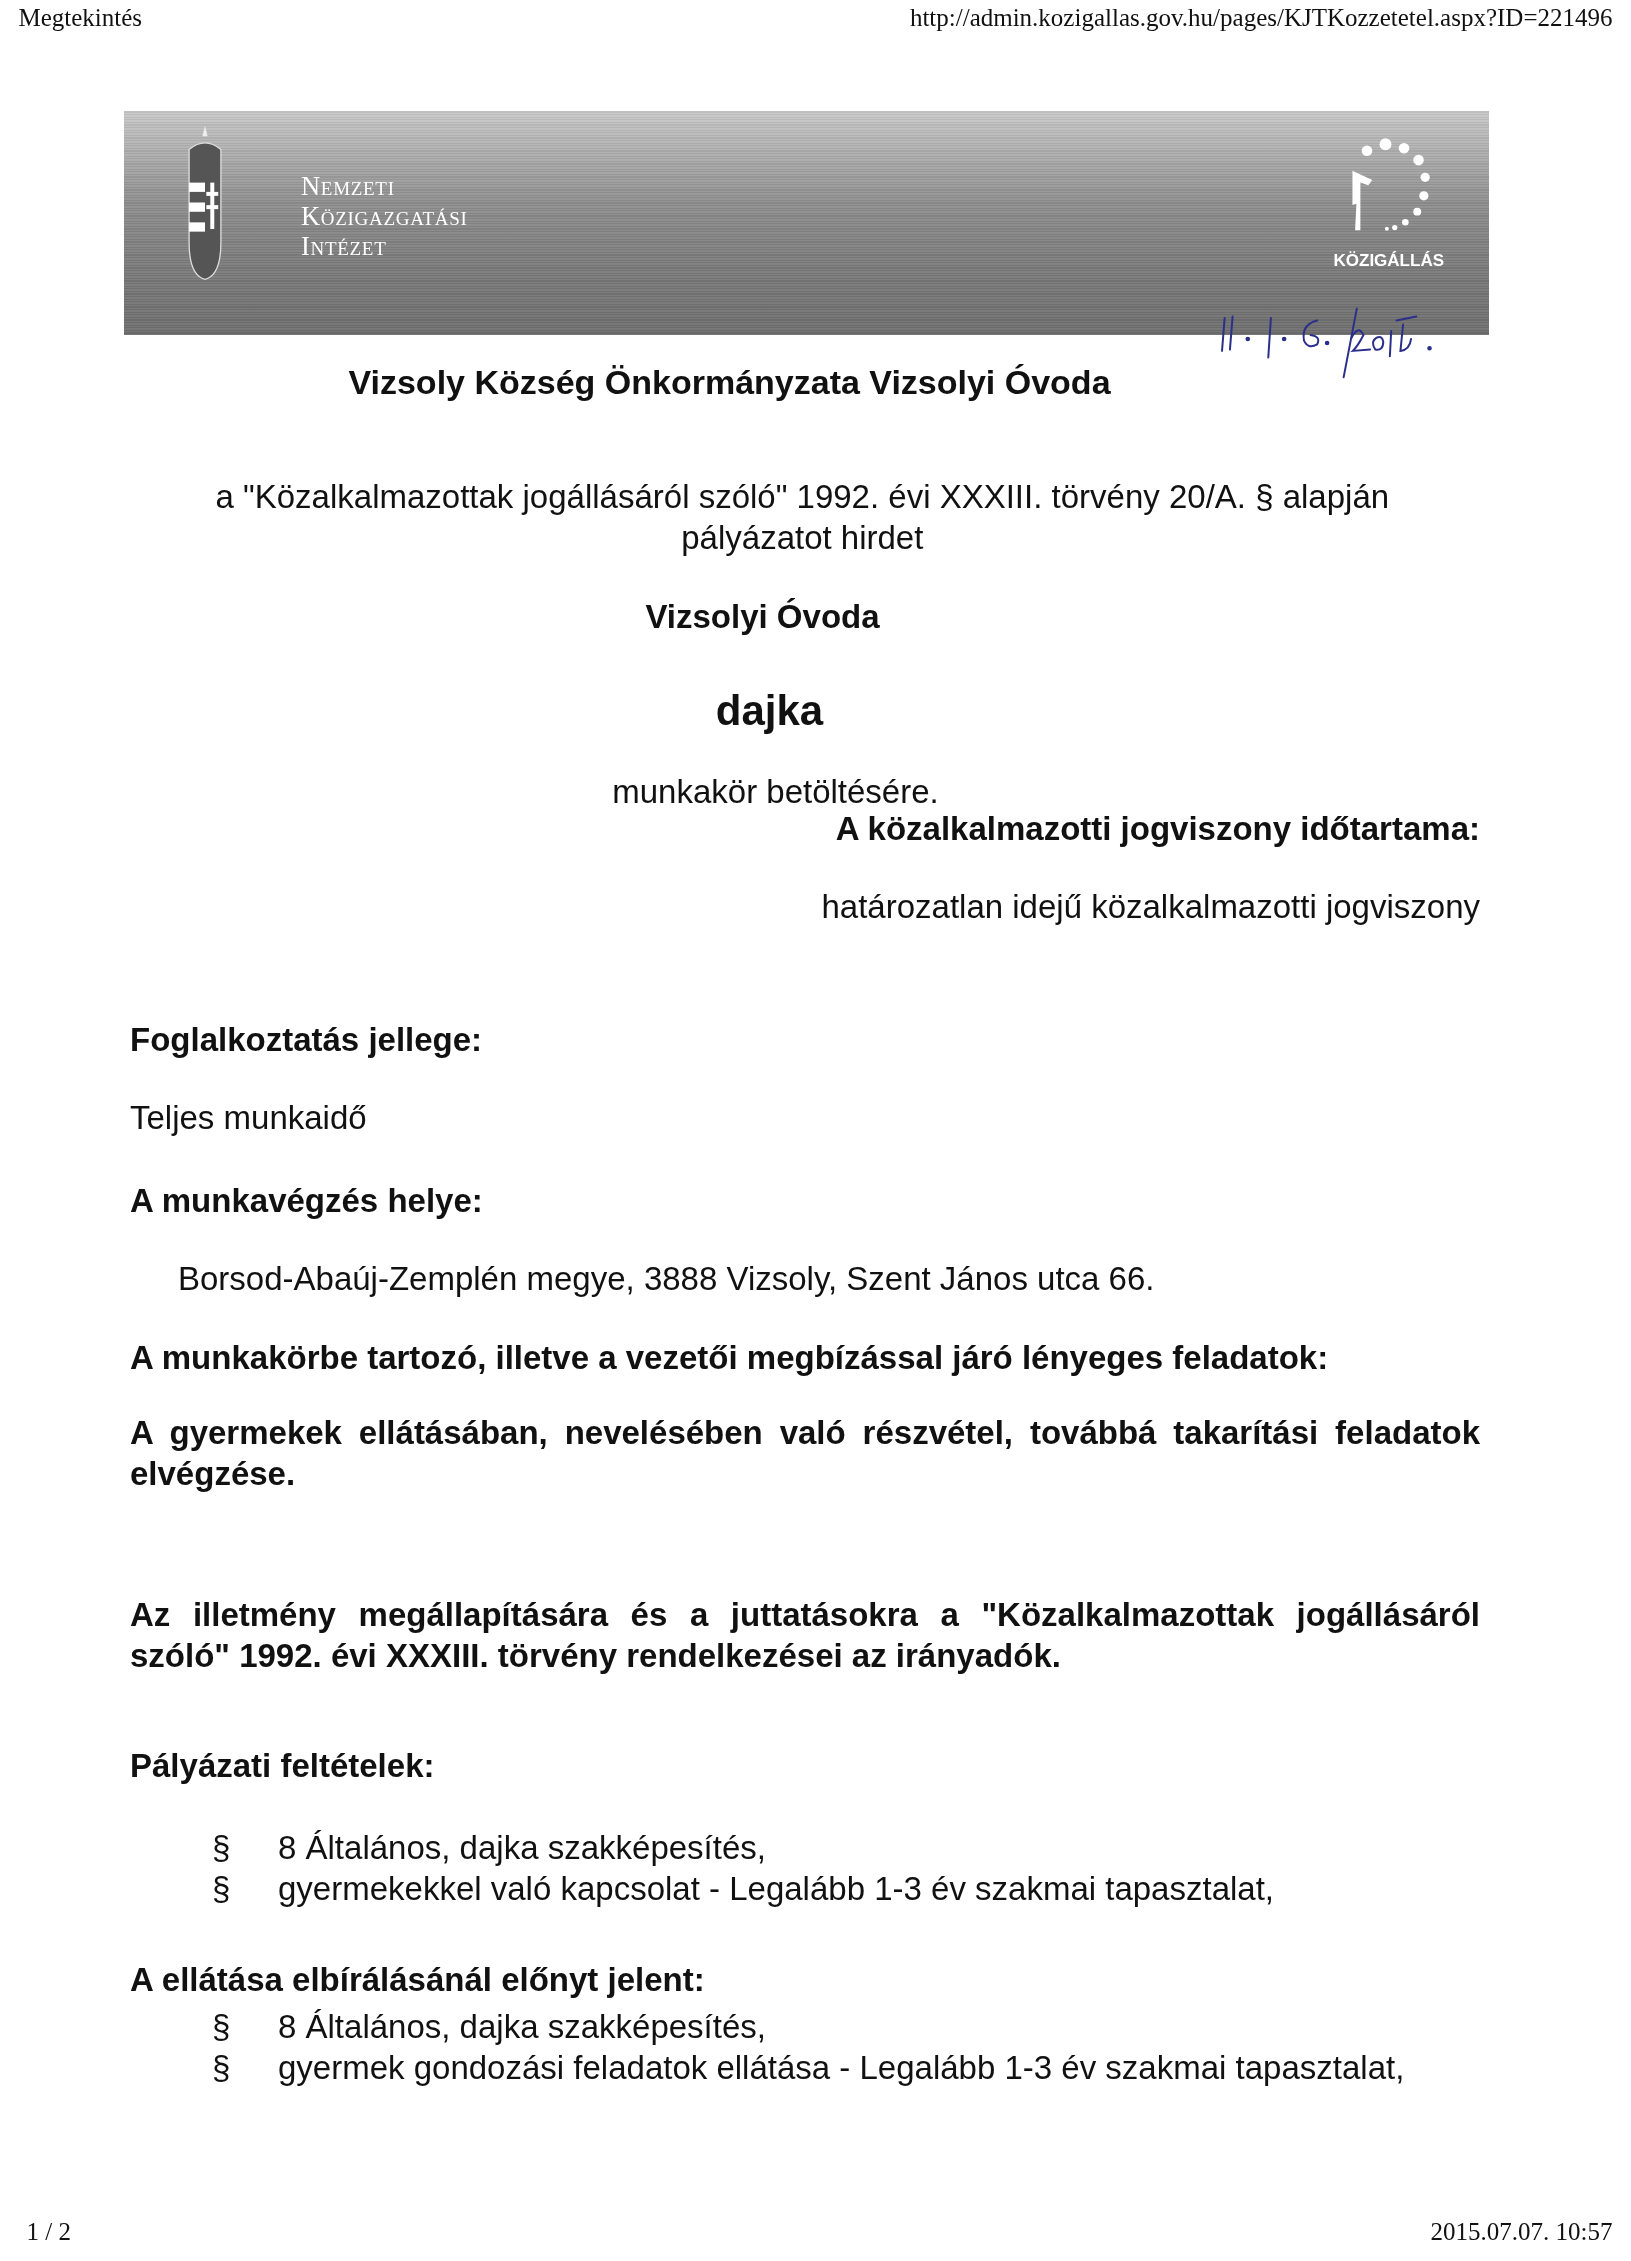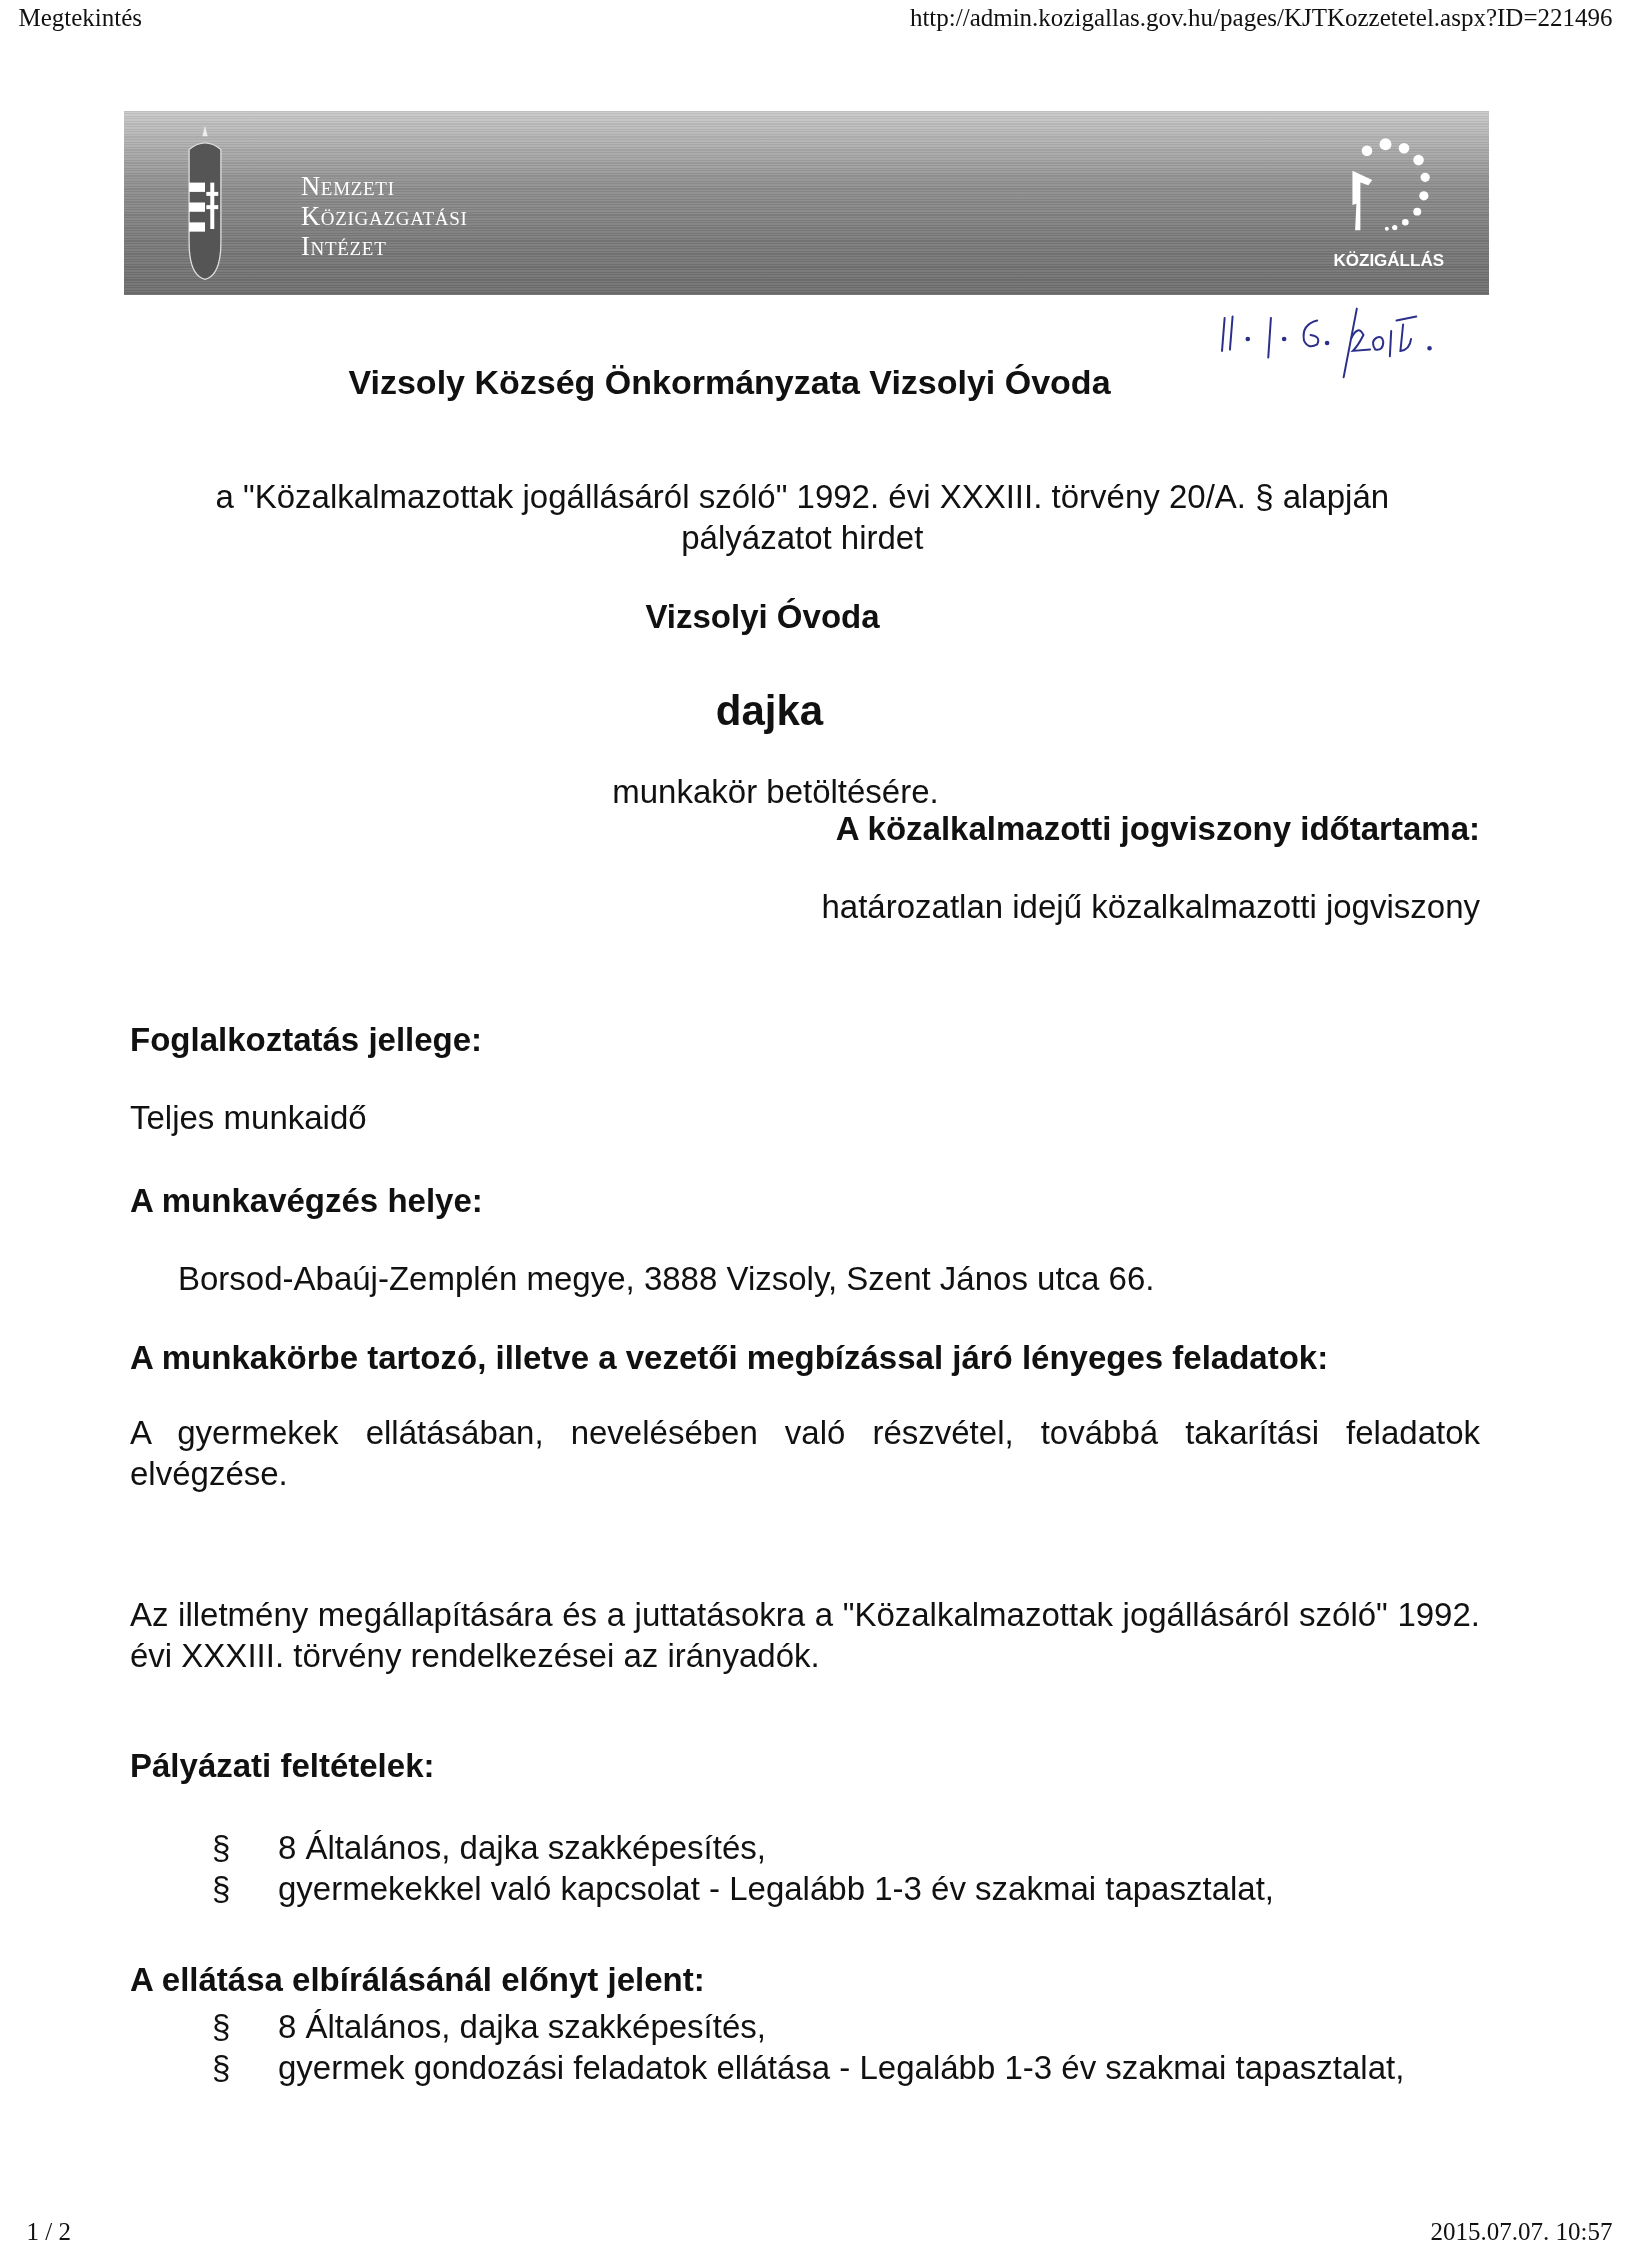--- a/index.html
+++ b/index.html
@@ -3,41 +3,41 @@
 <meta charset="utf-8">
 <style>
   html, body { margin:0; padding:0; background:#ffffff; }
   body { width:1631px; height:2261px; position:relative; overflow:hidden; color:#111; }
   .serif { font-family:"Liberation Serif", "DejaVu Serif", serif; }
   .sans { font-family:"Liberation Sans", "DejaVu Sans", sans-serif; }
   .top-left { position:absolute; left:18.5px; top:4px; font-size:25px; }
   .top-right { position:absolute; right:18.5px; top:4px; font-size:25px; }
   .bot-left { position:absolute; left:26.5px; top:2218px; font-size:25px; }
   .bot-right { position:absolute; right:18.5px; top:2218px; font-size:25px; }
-  .banner { position:absolute; left:124px; top:111px; width:1365px; height:184px;
+  .banner { position:absolute; left:124px; top:111px; width:1365px; height:224px;
     background:linear-gradient(180deg,#c9c9c9 0%,#8f8f8f 40%,#7a7a7a 70%,#6e6e6e 100%);
     overflow:hidden; }
   .banner .stripes { position:absolute; inset:0;
     background:repeating-linear-gradient(0deg, rgba(255,255,255,0.06) 0 1.3px, rgba(0,0,0,0.05) 1.3px 2.6px); }
   .crest { position:absolute; left:61px; top:12px; width:40px; height:159px; }
   .org-name { position:absolute; left:177px; top:60px; color:#fff; font-size:26.5px; line-height:30px; letter-spacing:0.7px; }
   .org-name div { font-variant:small-caps; }
   .kozig-logo { position:absolute; right:44px; top:20px; width:119px; height:119px; }
   .kozig-label { position:absolute; right:45px; top:140px; color:#fff; font-size:17px; font-weight:bold; }
   .handwritten { position:absolute; left:1185px; top:298px; width:304px; height:86px; }
   .title { position:absolute; left:0; width:1631px; text-align:center; }
   .h-main { top:363px; font-size:34px; font-weight:bold; left:-86px; }
   .intro1 { top:478px; font-size:33px; left:-13.2px; }
   .intro2 { top:519px; font-size:33px; left:-13.2px; }
   .org2 { top:598px; font-size:33px; font-weight:bold; left:-53px; }
   .position { top:687px; font-size:42px; font-weight:bold; left:-46px; }
   .subline { top:773px; font-size:33px; left:-40px; text-align:center; }
   .section { position:absolute; left:130px; width:1350px; font-size:33px; line-height:41px; }
   .label { font-weight:bold; }
-  .justify { text-align:justify; text-align-last:left; }
+  .justify { text-align:justify; text-align-last:left;font-weight:bold; }
   .list { position:absolute; left:212px; font-size:33px; line-height:41px; }
   .list .row { display:flex; }
   .list .mark { width:66px; }
 </style>
 </head>
 <body>
 
 <div class="top-left serif">Megtekintés</div>
 <div class="top-right serif">http://admin.kozigallas.gov.hu/pages/KJTKozzetetel.aspx?ID=221496</div>
 

